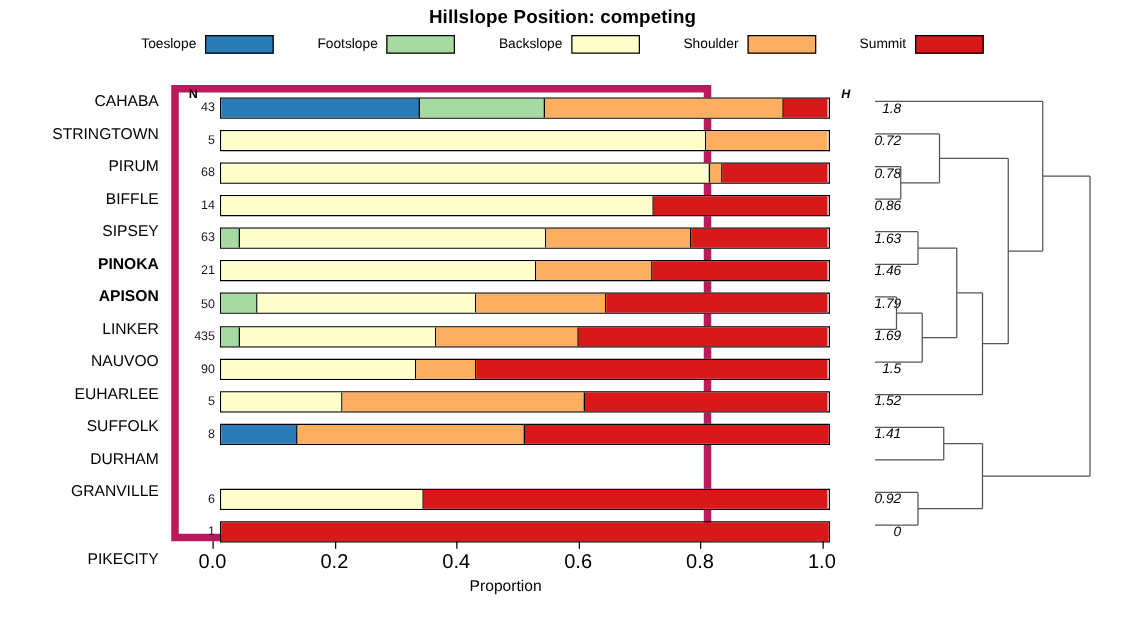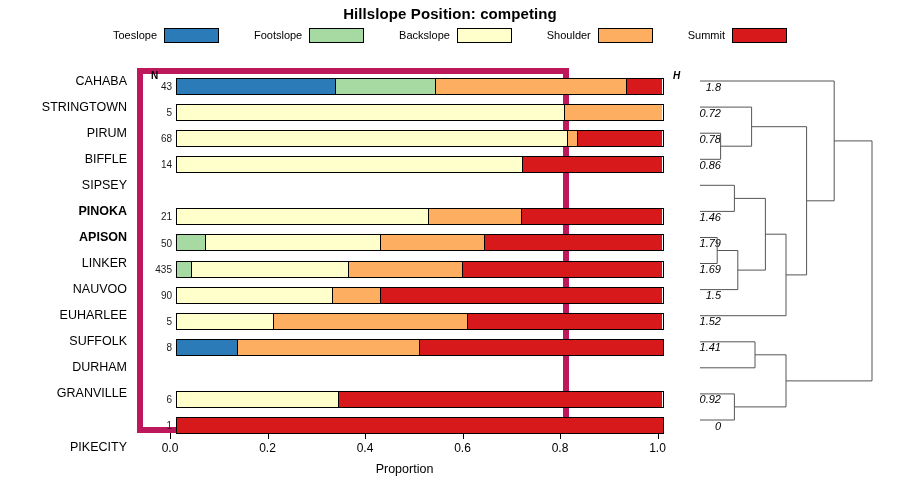--- a/index.html
+++ b/index.html
@@ -69,21 +69,21 @@
     position:absolute;right:6px;height:25.3px;display:flex;
     align-items:center;justify-content:flex-end;font-size:12.5px;
     white-space:nowrap;
   }
   .ylab.bold{font-weight:bold;}
 
   
   .xaxis{position:absolute;left:137px;top:433px;width:535px;height:30px;}
   .xtick{position:absolute;top:0;width:1px;height:6px;background:#000;}
   .xticklab{
-    position:absolute;top:8px;font-size:12px;transform:translateX(-50%);
+    position:absolute;top:8px;font-size:16px;transform:translateX(-50%);
     white-space:nowrap;
   }
   .xlabel{
     position:absolute;left:137px;top:462px;width:535px;text-align:center;
     font-size:12.5px;
   }
 
   
   .dendro{position:absolute;left:700px;top:68px;width:195px;height:365px;}
   .dendro svg{display:block;}
@@ -165,20 +165,30 @@
           <div class="hval">0.78</div>
         </div>
         <div class="row" style="top: 78.2143px;">
           <div class="nval">14</div>
           <div class="bar">
             <div class="seg" style="width: 71.2%; background: rgb(255, 255, 204);"></div>
             <div class="seg" style="width: 28.8%; background: rgb(215, 25, 28);"></div>
           </div>
           <div class="hval">0.86</div>
         </div>
+        <div class="row" style="top: 104.286px;">
+          <div class="nval">63</div>
+          <div class="bar">
+            <div class="seg" style="width: 3%; background: rgb(167, 217, 162);"></div>
+            <div class="seg" style="width: 50.5%; background: rgb(255, 255, 204);"></div>
+            <div class="seg" style="width: 24%; background: rgb(253, 174, 97);"></div>
+            <div class="seg" style="width: 22.5%; background: rgb(215, 25, 28);"></div>
+          </div>
+          <div class="hval">1.63</div>
+        </div>
         <div class="row" style="top: 130.357px;">
           <div class="nval">21</div>
           <div class="bar">
             <div class="seg" style="width: 52%; background: rgb(255, 255, 204);"></div>
             <div class="seg" style="width: 19%; background: rgb(253, 174, 97);"></div>
             <div class="seg" style="width: 29%; background: rgb(215, 25, 28);"></div>
           </div>
           <div class="hval">1.46</div>
         </div>
         <div class="row" style="top: 156.429px;">

